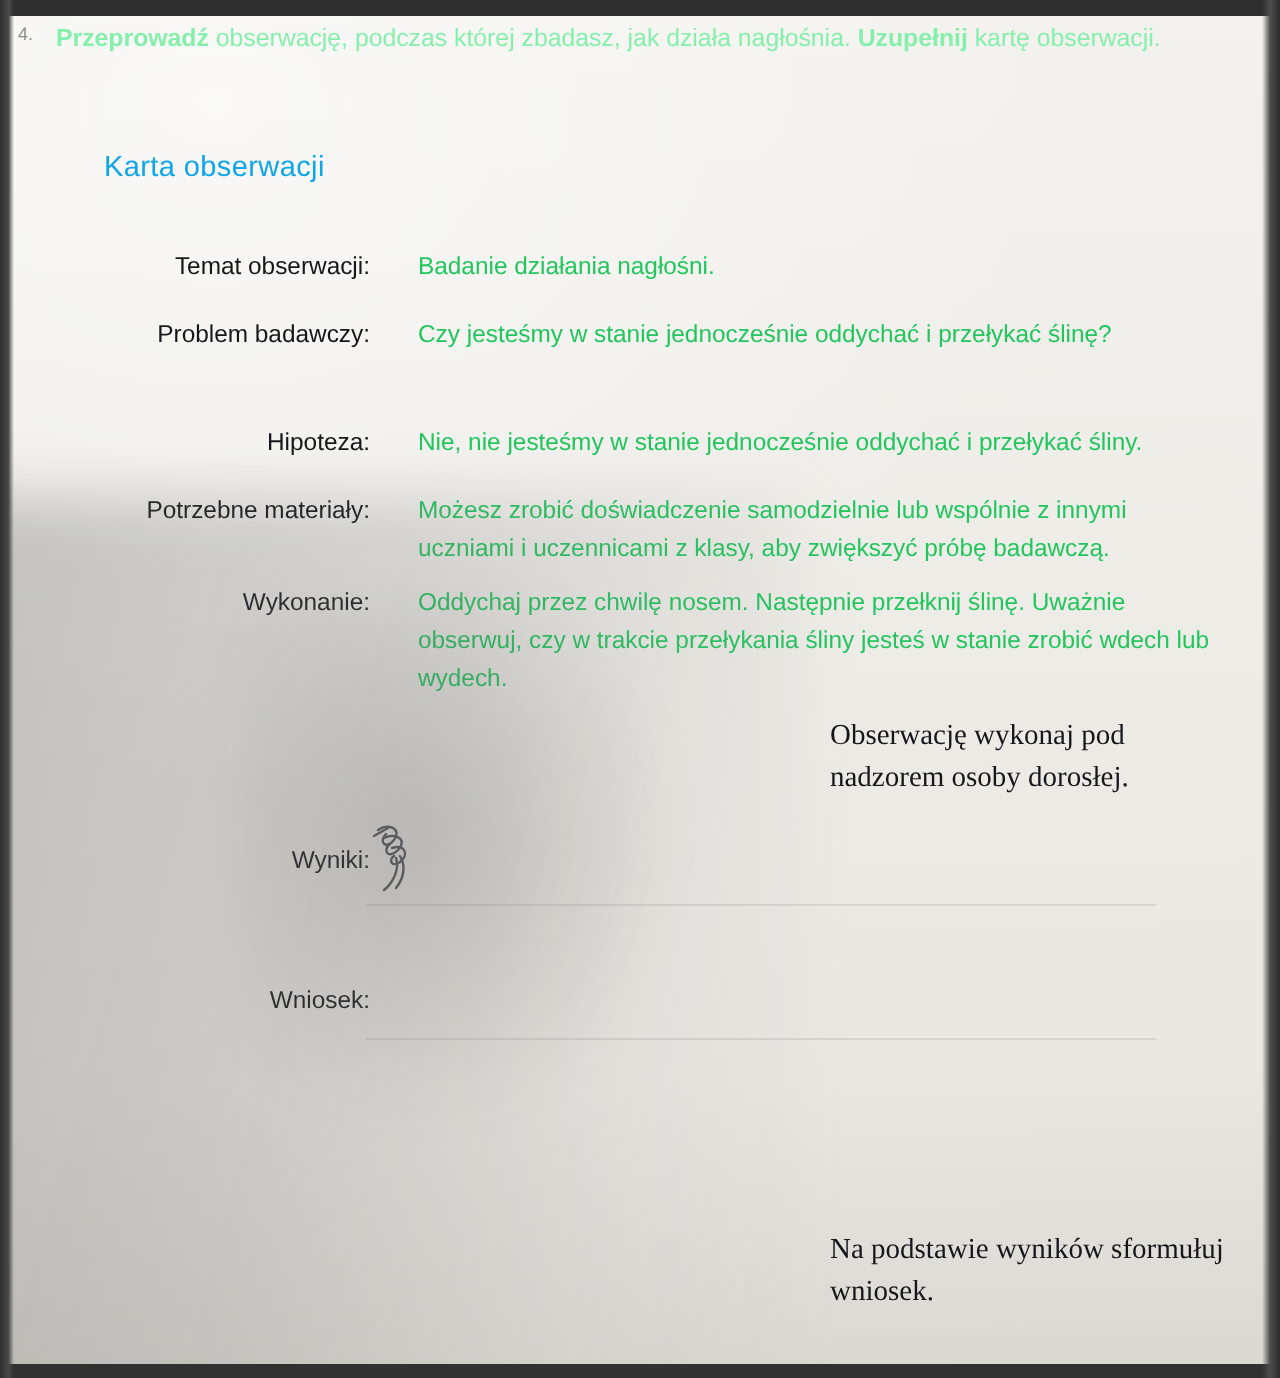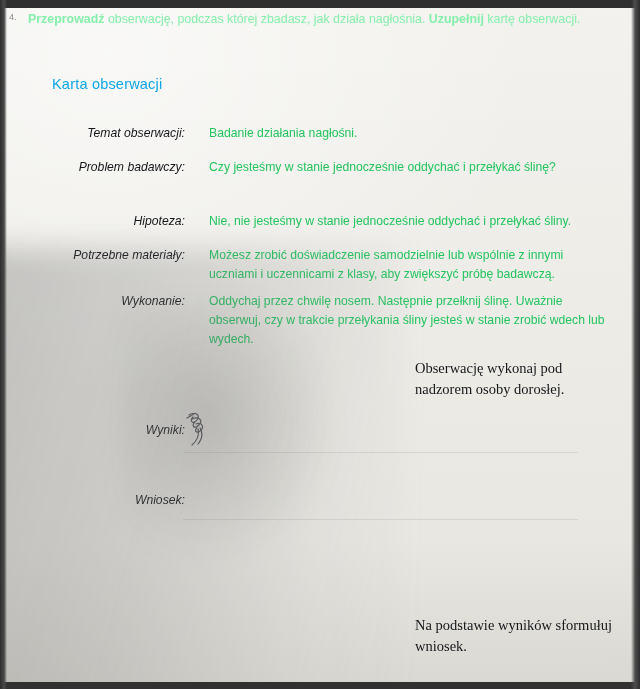--- a/index.html
+++ b/index.html
@@ -136,21 +136,20 @@
     align-items: flex-start;
   }
   .row .label {
     width: 157px;
     text-align: right;
     padding-right: 0;
     font-size: 12.2px;
     line-height: 1.5;
     color: #15171b;
     flex: 0 0 157px;
-    font-style: italic;
   }
   .row .value {
     margin-left: 24px;
     font-size: 12.2px;
     line-height: 1.55;
     color: #22c55e;
     flex: 1 1 auto;
   }
 
   #row-temat   { top: 124px; }

